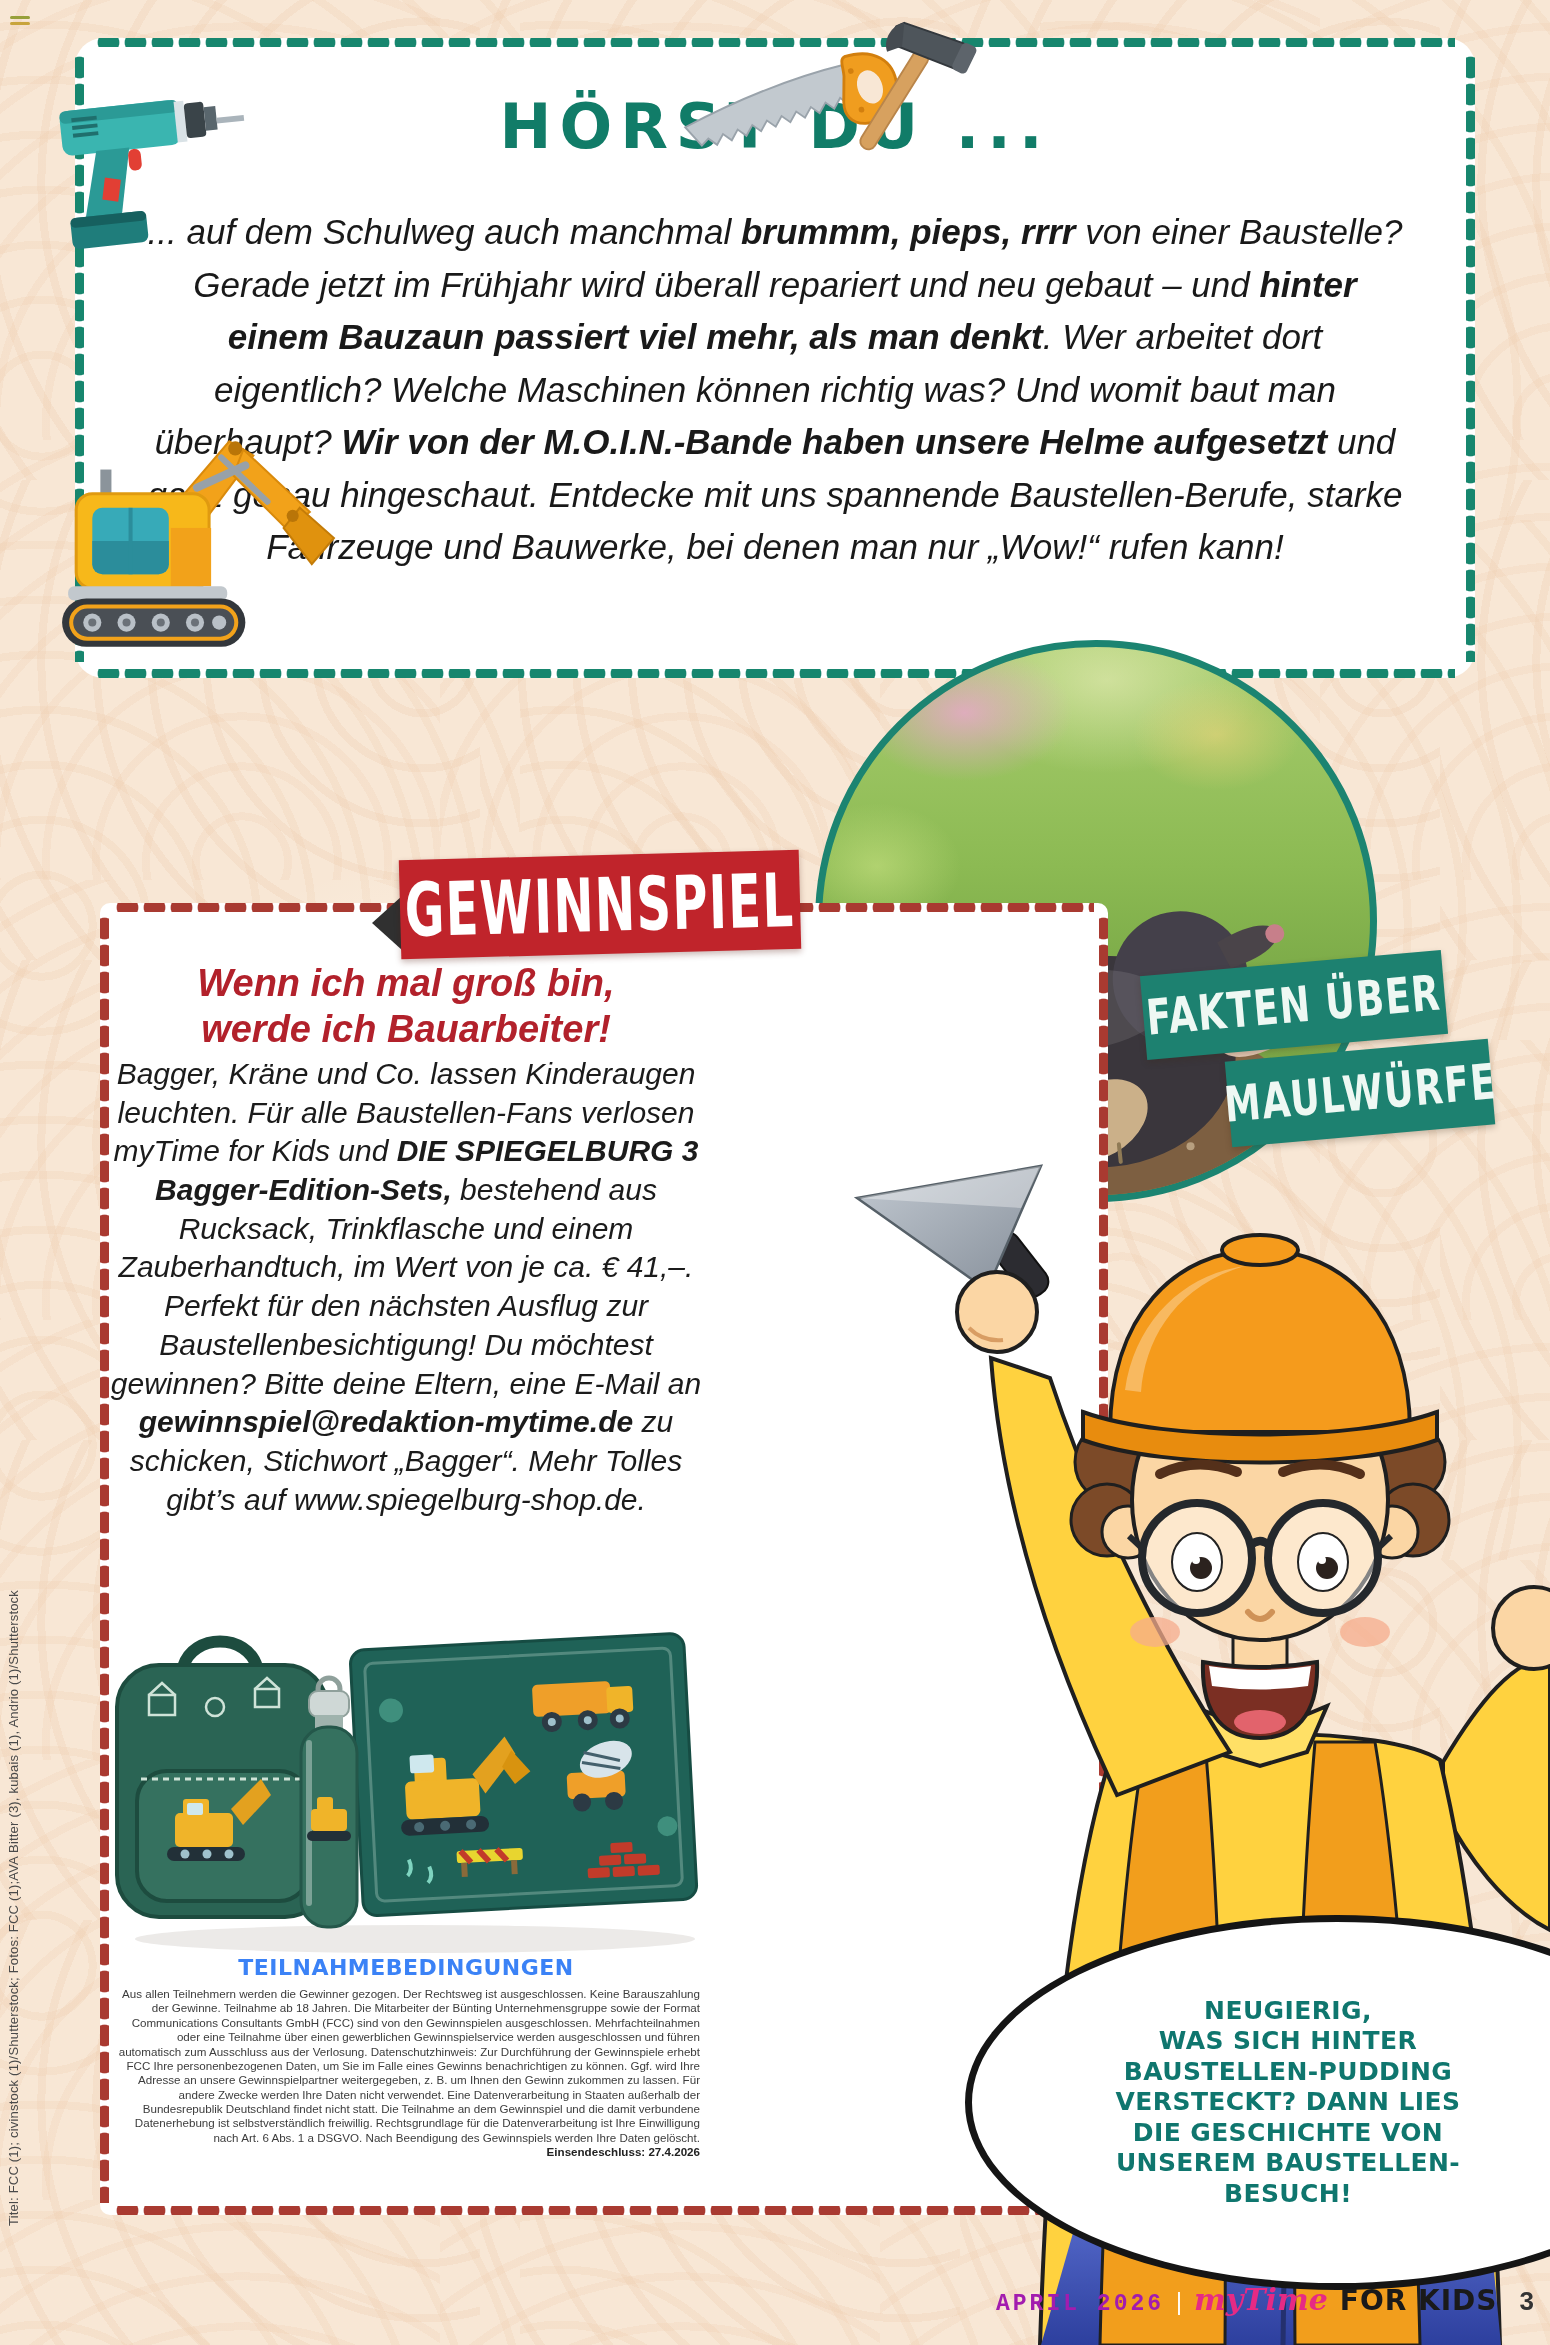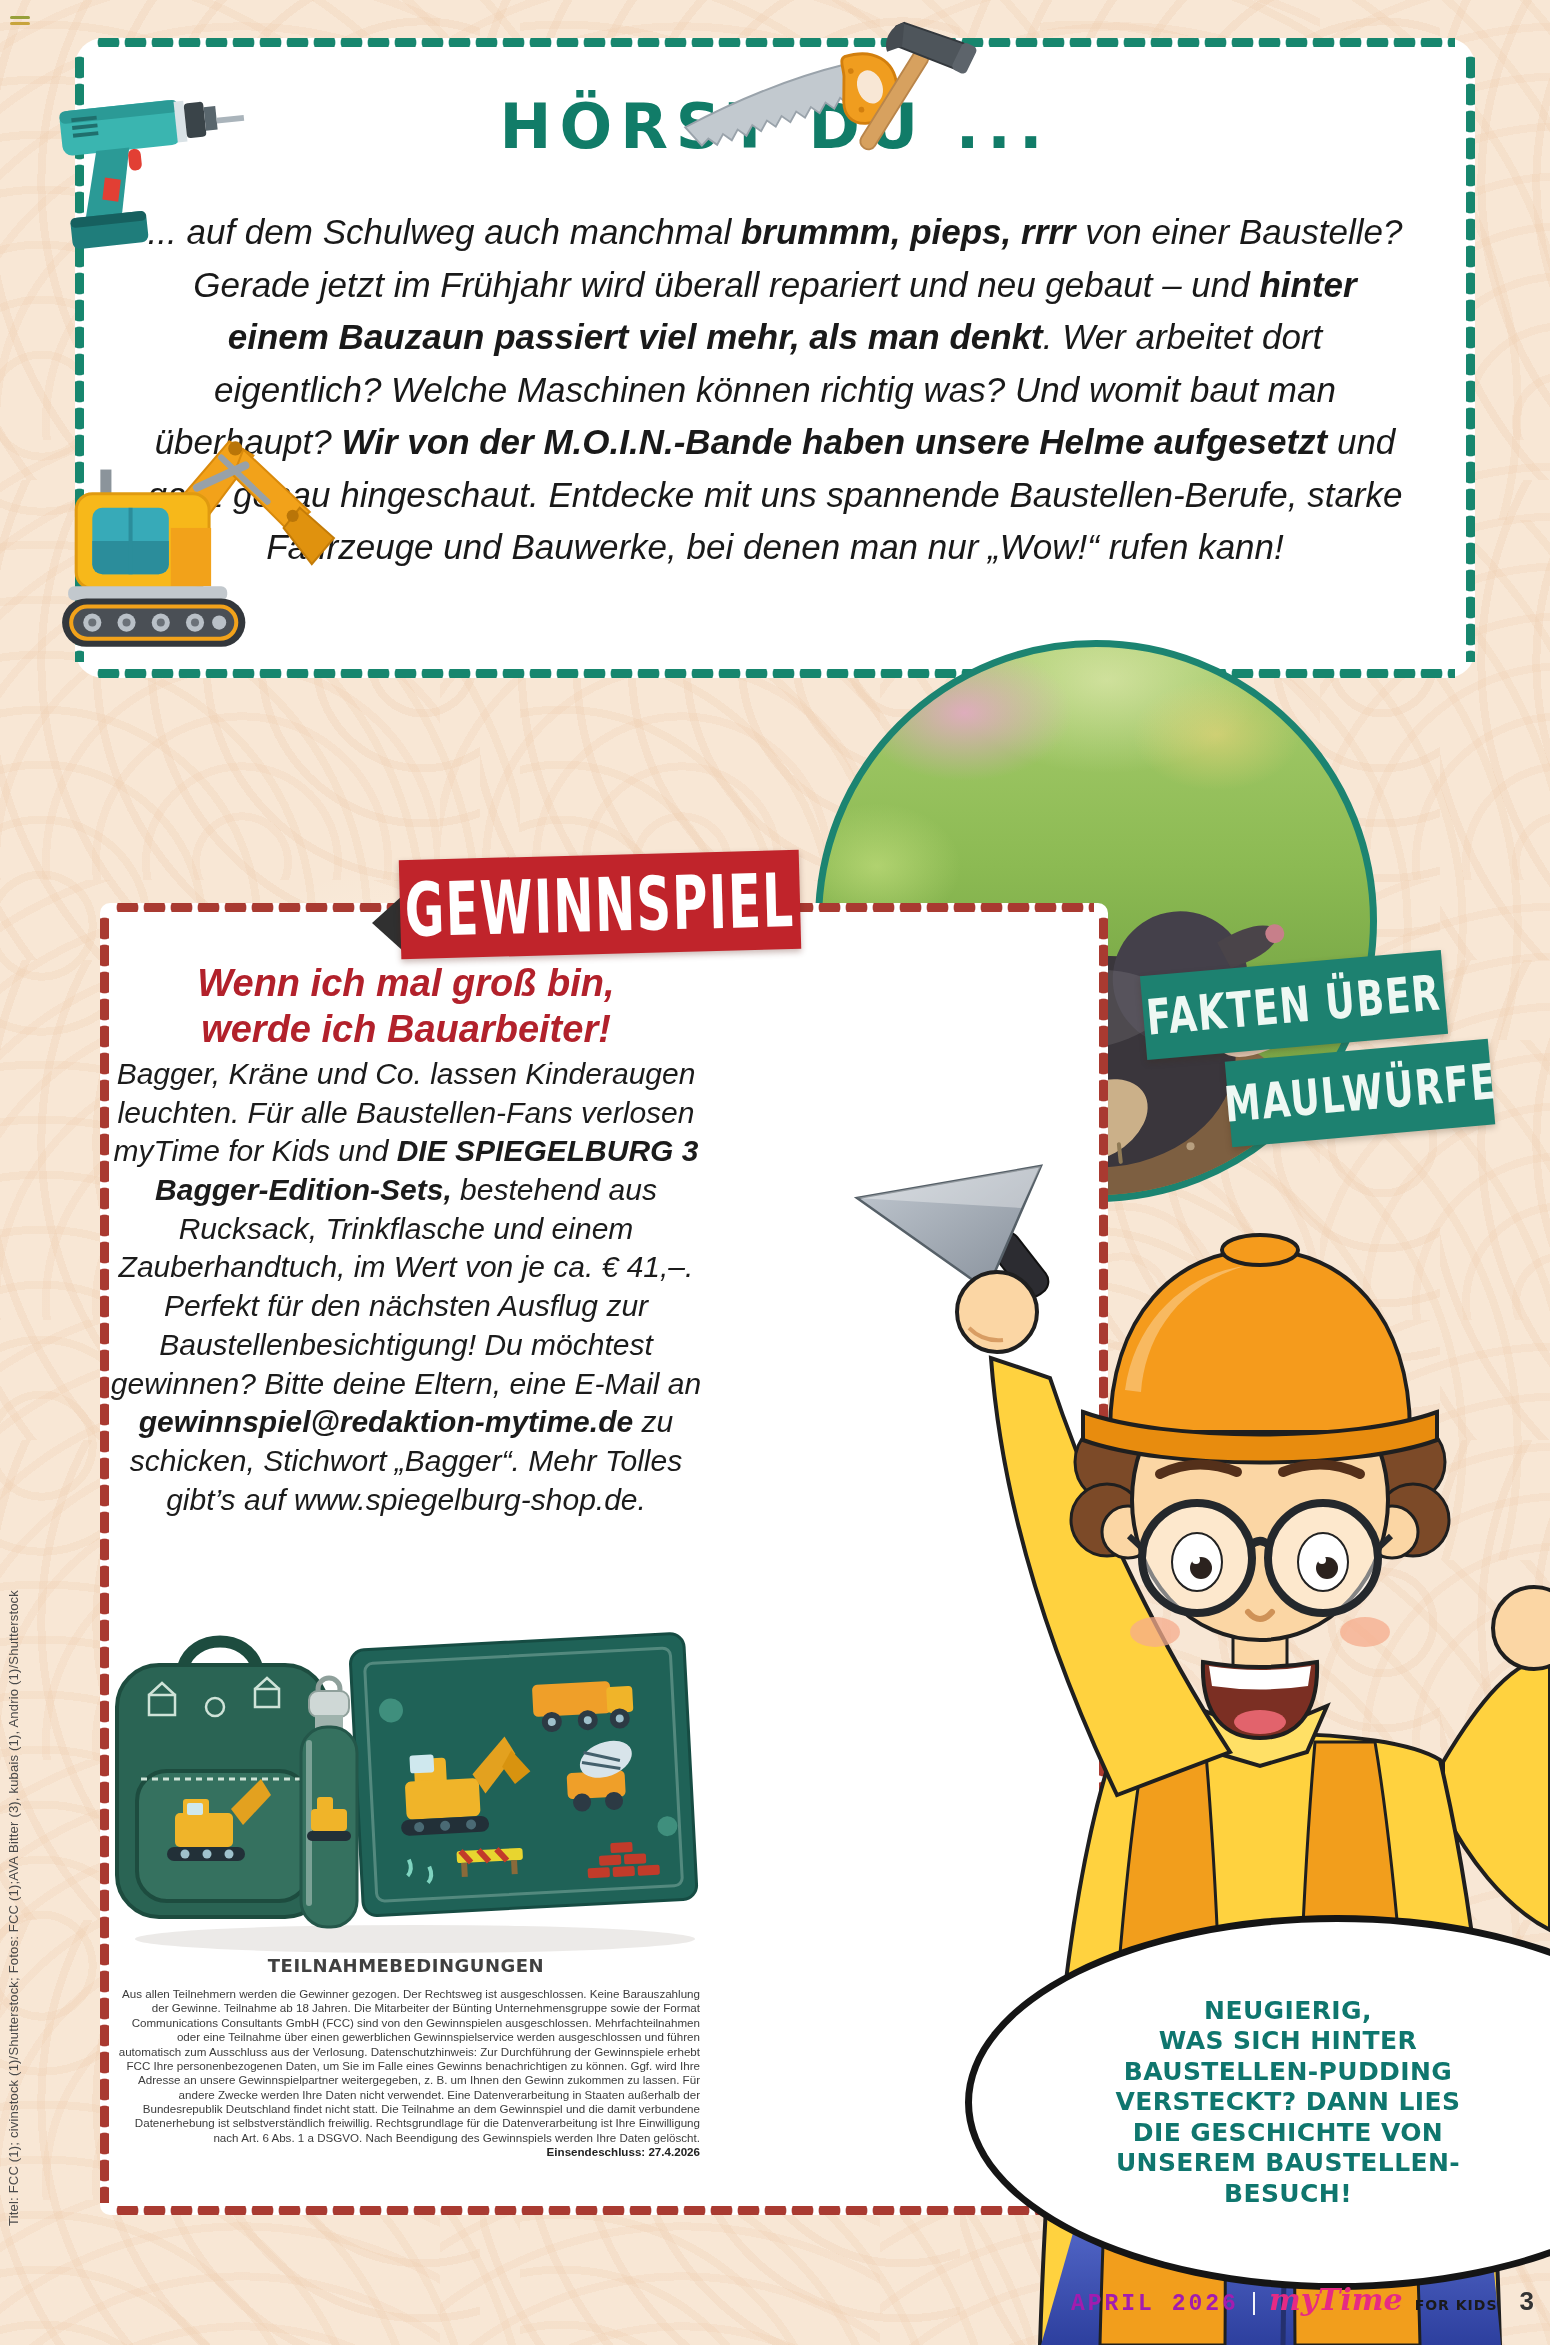--- a/index.html
+++ b/index.html
@@ -60,37 +60,37 @@
     font-size:74px;letter-spacing:2px;transform:scaleX(.65);white-space:nowrap;}
   .banner-fold{left:372px;top:884px;width:38px;height:78px;background:#303030;z-index:11;
     clip-path:polygon(100% 6%,100% 94%,0 50%);}
   .contest-headline{position:absolute;left:6px;top:58px;width:600px;text-align:center;
     font-size:38px;font-weight:700;font-style:italic;line-height:1.2;color:#b2212b;}
   .contest-body{position:absolute;left:6px;top:152px;width:600px;text-align:center;
     font-size:30px;font-style:italic;line-height:1.29;color:#1b1b1b;}
   .contest-body b{font-weight:700;}
   .products{position:absolute;left:5px;top:700px;width:610px;height:352px;}
   .terms-title{position:absolute;left:6px;top:1052px;width:600px;text-align:center;
-    font-family:"DejaVu Sans",sans-serif;font-weight:800;font-size:18px;letter-spacing:.5px;color:#404040;}
+    font-family:"DejaVu Sans",sans-serif;font-weight:800;font-size:22px;letter-spacing:.5px;color:#3b82f6;}
   .terms-text{position:absolute;left:12px;top:1084px;width:588px;text-align:right;
     font-size:11.6px;line-height:1.24;color:#3c3c3c;}
   .terms-text b{color:#222;}
   
   .worker{left:845px;top:1150px;width:705px;height:1195px;z-index:30;}
   .bubble{left:965px;top:1915px;width:744px;height:375px;background:#fff;border:7px solid #151515;
     border-radius:50%;z-index:40;box-sizing:border-box;}
   .bubble-text{position:absolute;left:76px;top:0;bottom:0;width:480px;display:flex;align-items:center;justify-content:center;
     text-align:center;font-family:"DejaVu Sans",sans-serif;font-weight:800;font-size:25px;line-height:1.22;
     letter-spacing:.4px;color:#0f766e;}
   
   .footer{right:16px;top:2282px;z-index:50;display:flex;align-items:baseline;gap:12px;white-space:nowrap;}
   .footer .date{color:#a21caf;font-size:23px;font-weight:600;letter-spacing:3px;font-family:Liberation Mono, monospace;}
   .footer .sep{color:#fff;font-size:23px;}
   .footer .brand-script{color:#e62a84;font-family:"DejaVu Serif",serif;font-style:italic;font-weight:700;font-size:30px;}
-  .footer .brand-rest{color:#1a1a1a;font-family:"DejaVu Sans",sans-serif;font-weight:700;font-size:14px;letter-spacing:1px;}
+  .footer .brand-rest{color:#1a1a1a;font-family:"DejaVu Sans",sans-serif;font-weight:700;font-size:28px;letter-spacing:1px;}
   .footer .pagenum{color:#333;font-size:26px;font-weight:700;margin-left:10px;}
   
   .credit{left:6px;top:1490px;height:736px;width:24px;z-index:2;
     writing-mode:vertical-rl;transform:rotate(180deg);font-size:13px;color:#4a4a4a;
     white-space:nowrap;letter-spacing:.2px;}
 </style>
 </head>
 <body>
 
 <div id="page">

